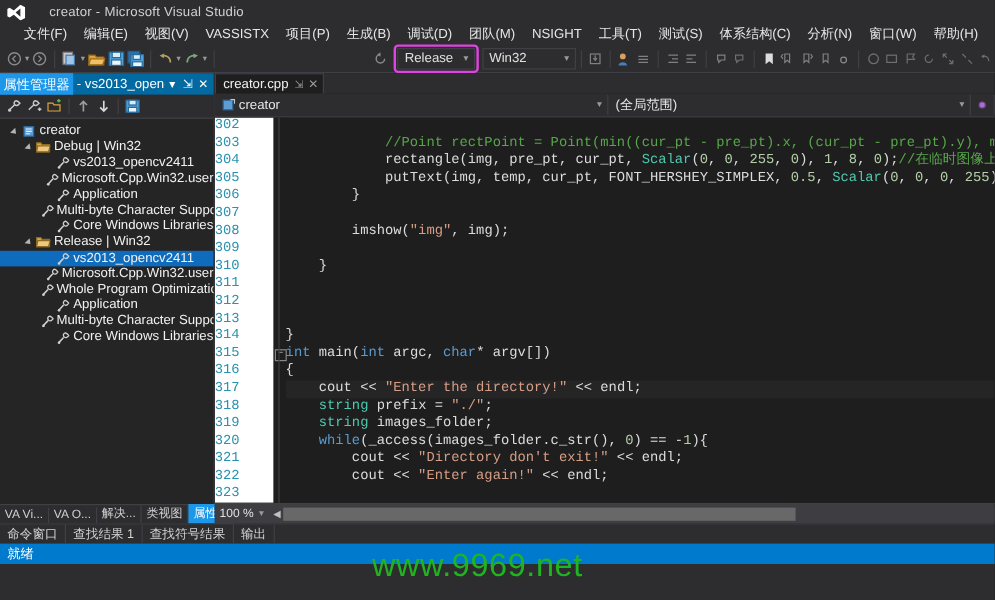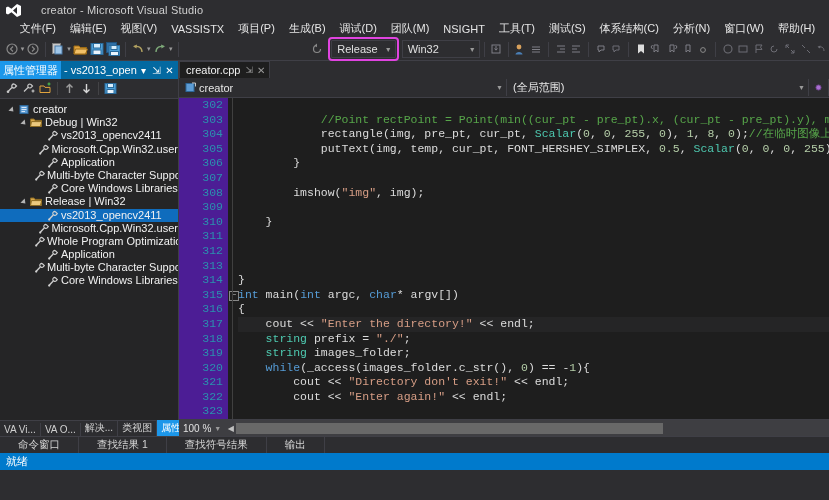--- a/index.html
+++ b/index.html
@@ -77,21 +77,21 @@
   .navbar{height:19px;background:#2d2d30;display:flex;align-items:center;border-bottom:1px solid #3f3f46;}
   .navcombo{height:17px;display:flex;align-items:center;border-right:1px solid #3f3f46;padding:0 3px 0 4px;min-width:0;}
   .navcombo .ci{width:14px;display:inline-flex;align-items:center;justify-content:center;}
   .navcombo .ct{font-size:11px;color:#e6e6e6;flex:1;padding-left:2px;white-space:nowrap;overflow:hidden;}
   .navcombo .cv{font-size:7px;color:#9a9a9a;padding-left:5px;}
   .nc1{width:320px;}
   .nc2{width:294px;}
   .nc3{flex:1;}
 
   .codearea{flex:1;display:flex;background:#1e1e1e;overflow:hidden;position:relative;}
-  .gutter{width:44px;background:#4c1d95;text-align:right;padding-right:5px;flex:none;}
+  .gutter{width:44px;background:#ffffff;text-align:left;padding-right:5px;flex:none;}
   .glyph{width:10px;background:#1e1e1e;flex:none;position:relative;}
   .codebody{flex:1;position:relative;overflow:hidden;min-width:0;}
   .ln{height:14.6px;line-height:14.6px;font-family:"Liberation Mono","DejaVu Sans Mono",monospace;
       font-size:11.5px;color:#2b91af;white-space:nowrap;}
   .cl-row{height:14.6px;line-height:14.6px;font-family:"Liberation Mono","DejaVu Sans Mono",monospace;
           font-size:11.5px;color:#dcdcdc;white-space:pre;}
   .cl-row.cur{background:#252526;}
   .kw{color:#569cd6;}
   .cm{color:#57a64a;}
   .str{color:#d69d85;}
@@ -104,21 +104,21 @@
 
   .hscroll{height:16px;background:#3e3e42;display:flex;align-items:center;border-top:1px solid #3f3f46;}
   .zoomlbl{font-size:10px;color:#e0e0e0;padding:0 3px 0 4px;}
   .zoomcv{font-size:7px;color:#9a9a9a;padding-right:4px;}
   .sb-arrow{font-size:8px;color:#c0c0c0;width:11px;text-align:center;}
   .sb-track{flex:1;height:11px;background:#3e3e42;position:relative;}
   .sb-thumb{position:absolute;left:0;top:0;height:11px;width:72%;background:#686868;}
 
   
   .bottom-tabs{height:16px;background:#2d2d30;display:flex;align-items:center;border-top:1px solid #3f3f46;}
-  .btab{font-size:10.5px;color:#d4d4d4;padding:1px 18px;border-right:1px solid #3f3f46;white-space:nowrap;}
+  .btab{font-size:10.5px;color:#d4d4d4;padding:1px 6px;border-right:1px solid #3f3f46;white-space:nowrap;}
 
   
   .statusbar{height:17px;background:#007acc;display:flex;align-items:center;padding-left:6px;}
   .statusbar span{font-size:11px;color:#ffffff;}
 
   
   .wm{position:absolute;left:310px;top:456px;font-size:27px;color:#21b421;
       font-family:"Liberation Sans","DejaVu Sans",sans-serif;letter-spacing:.5px;pointer-events:none;}
 </style>
 </head>
@@ -693,14 +693,15 @@
     <span class="btab">命令窗口</span>
     <span class="btab">查找结果 1</span>
     <span class="btab">查找符号结果</span>
     <span class="btab">输出</span>
   </div>
 
   <div class="statusbar">
     <span>就绪</span>
   </div>
 
+  <div class="wm">www.9969.net</div>
 
 </div>
 
 </body></html>

